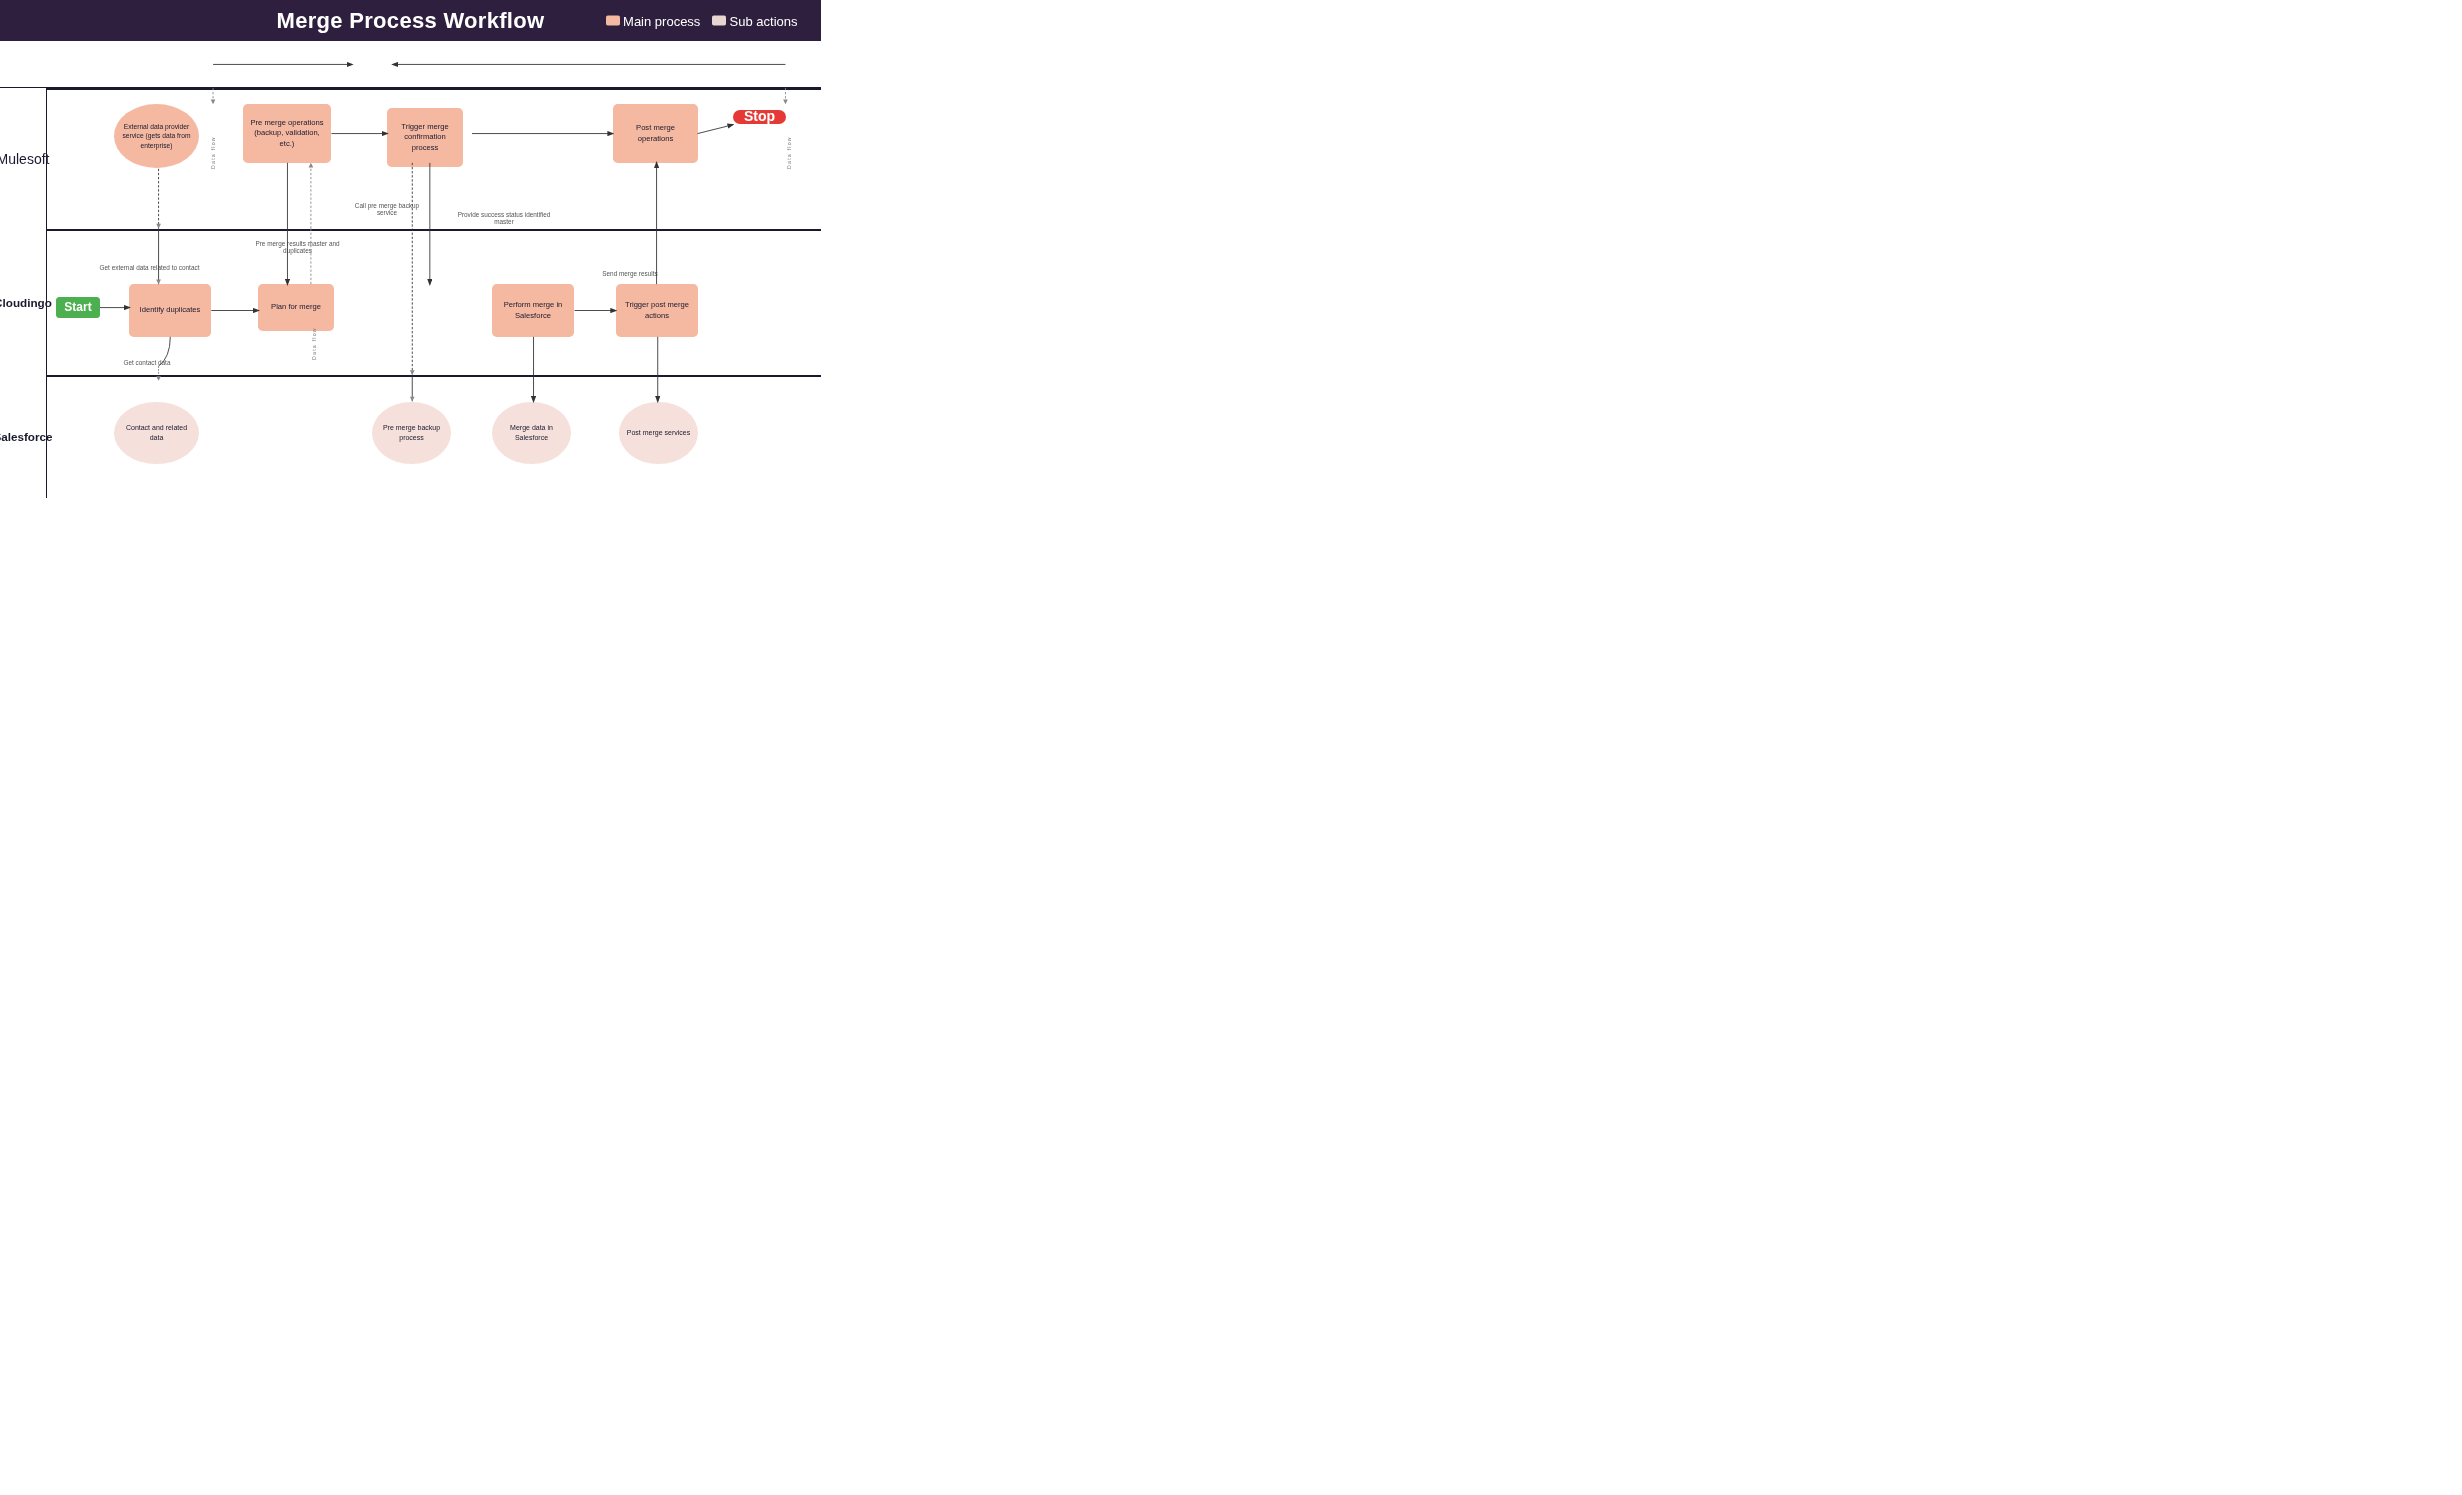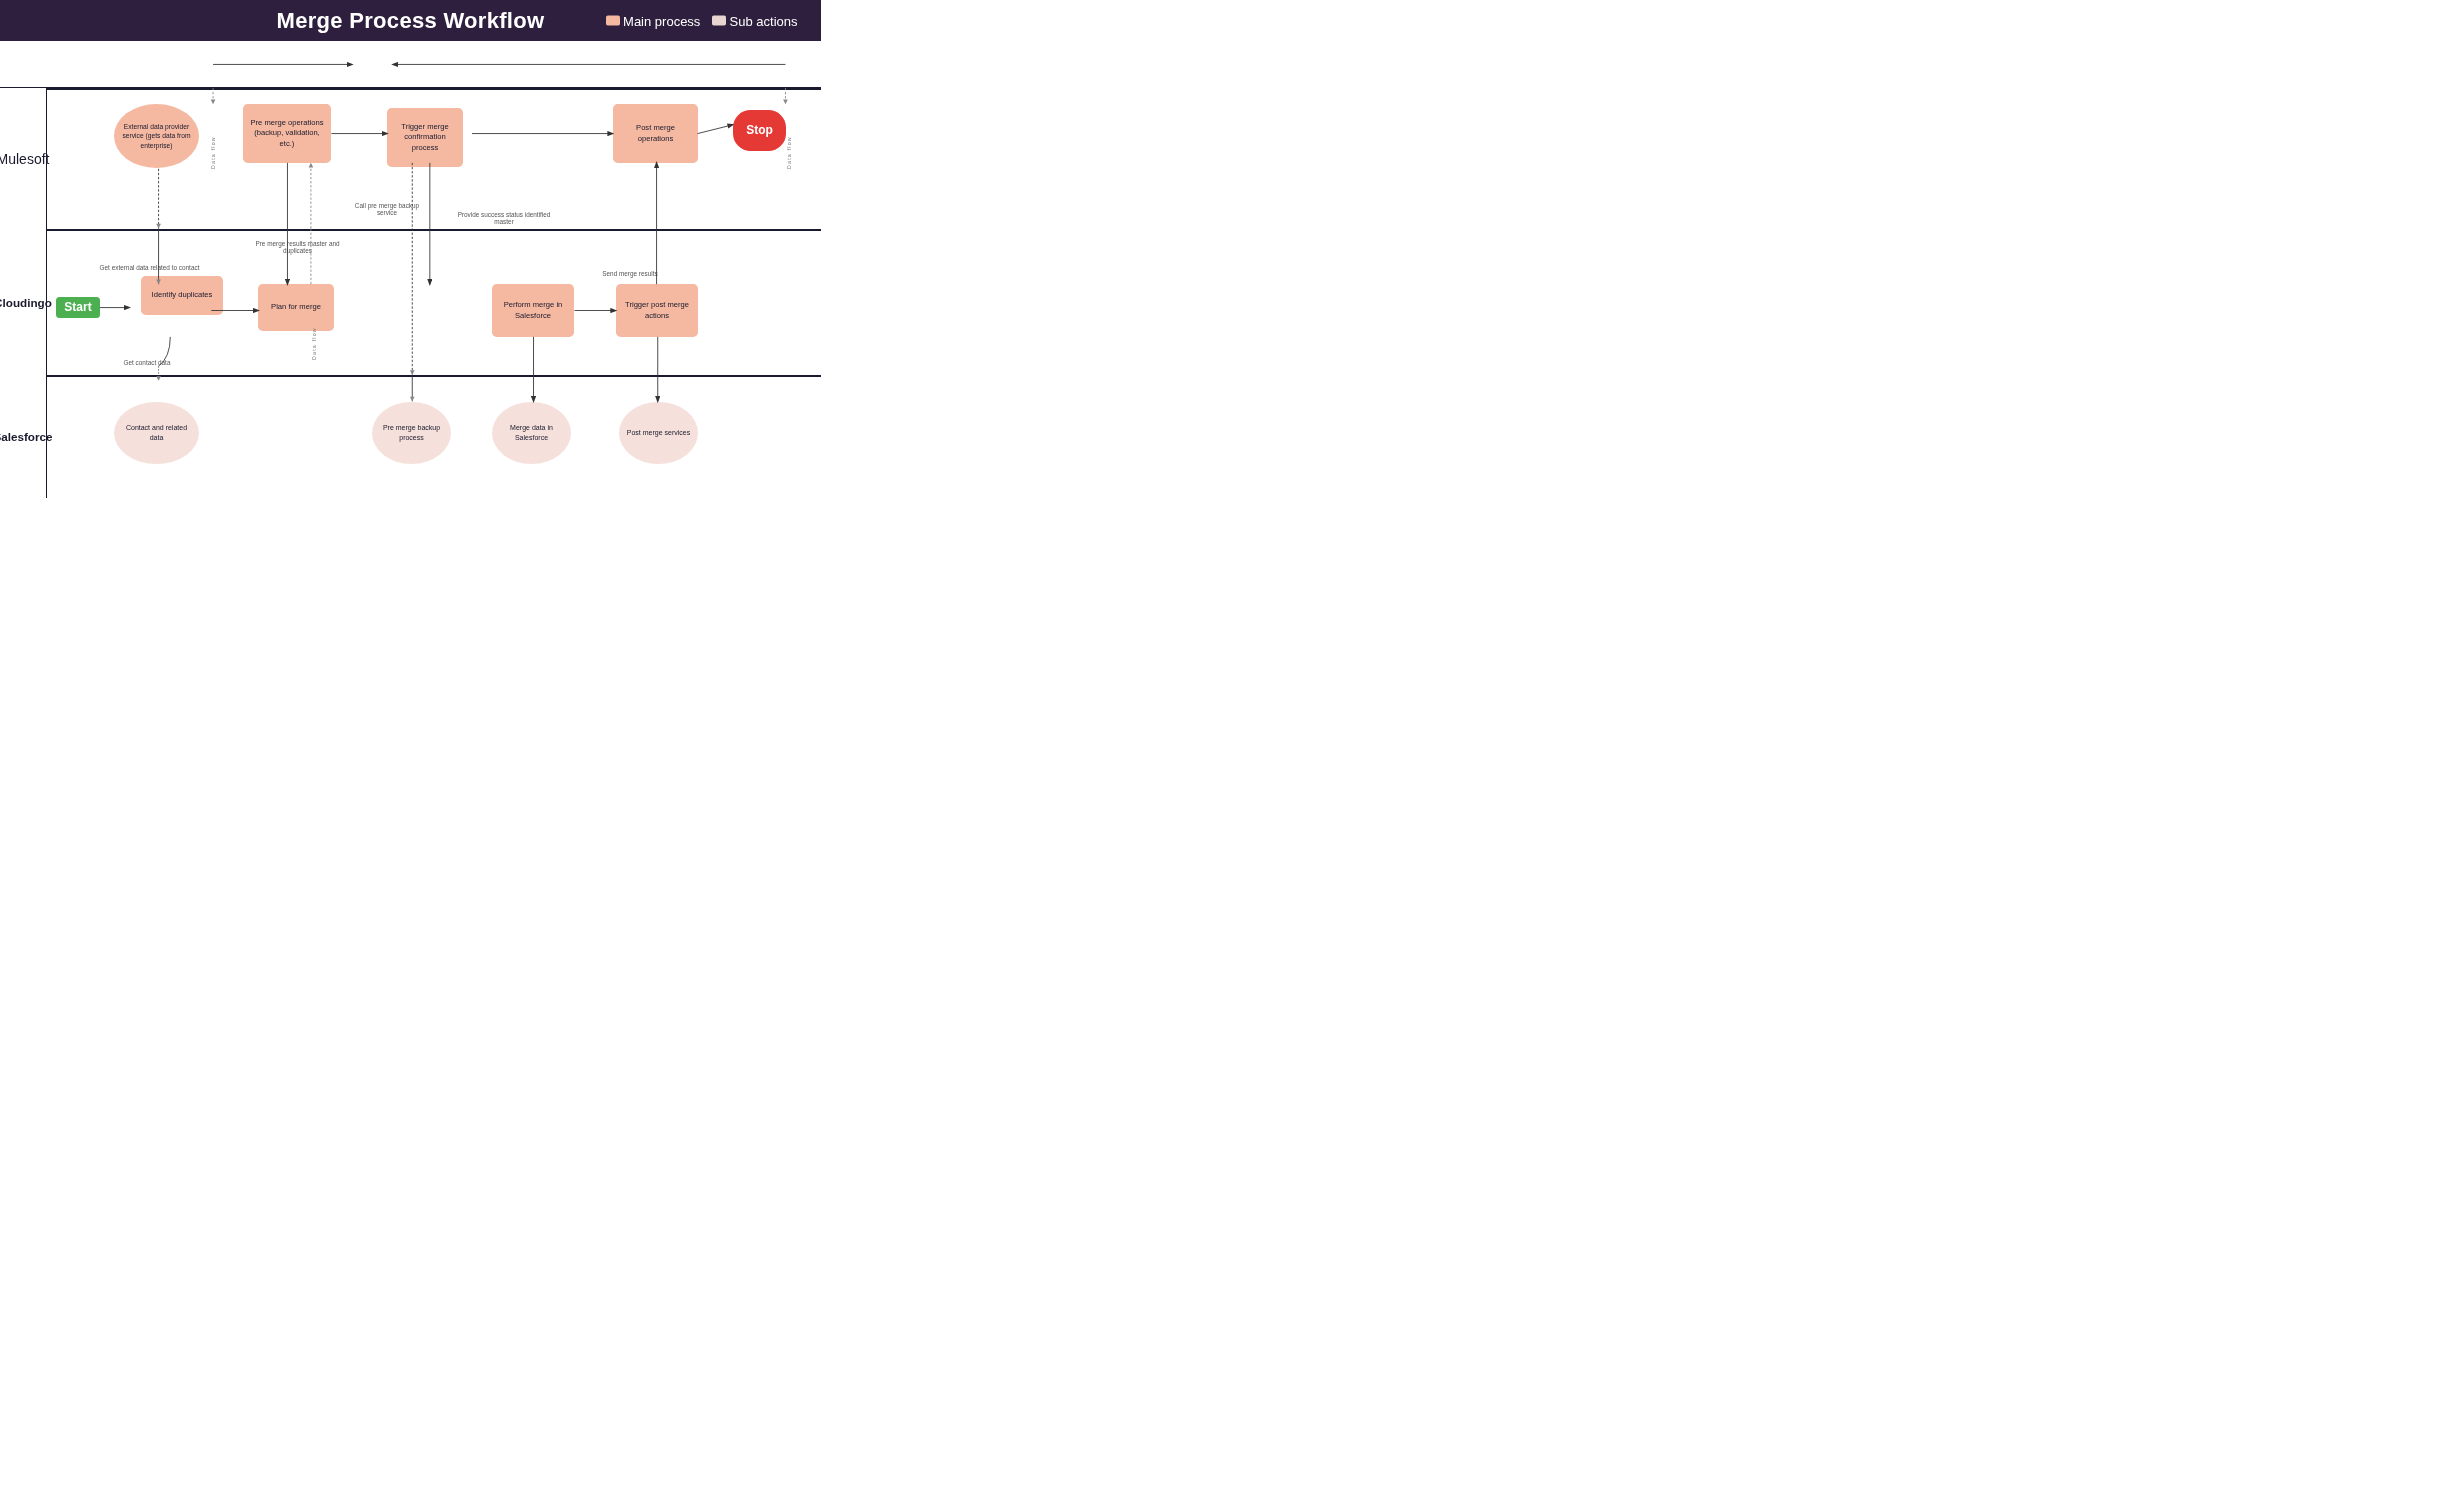--- a/index.html
+++ b/index.html
@@ -187,29 +187,29 @@
   </div>
 
   <div class="box box-main" style="left:387px;top:67px;width:76px;height:59px;">
     <span>Trigger merge confirmation process</span>
   </div>
 
   <div class="box box-main" style="left:613px;top:63px;width:85px;height:59px;">
     <span>Post merge operations</span>
   </div>
 
-  <div class="box btn-stop" style="left:733px;top:69px;width:53px;height:41px;font-size:12px;">
+  <div class="box btn-stop" style="left:733px;top:69px;width:53px;height:14px;font-size:14px;">
     <span>Stop</span>
   </div>
 
   <div class="box btn-start" style="left:56px;top:256px;width:44px;height:21px;font-size:12px;">
     <span>Start</span>
   </div>
 
-  <div class="box box-main" style="left:129px;top:235px;width:82px;height:39px;margin-left:12px;">
+  <div class="box box-main" style="left:129px;top:243px;width:82px;height:53px;">
     <span>Identify duplicates</span>
   </div>
 
   <div class="box box-main" style="left:258px;top:243px;width:76px;height:47px;">
     <span>Plan for merge</span>
   </div>
 
   <div class="box box-main" style="left:492px;top:243px;width:82px;height:53px;">
     <span>Perform merge in Salesforce</span>
   </div>

